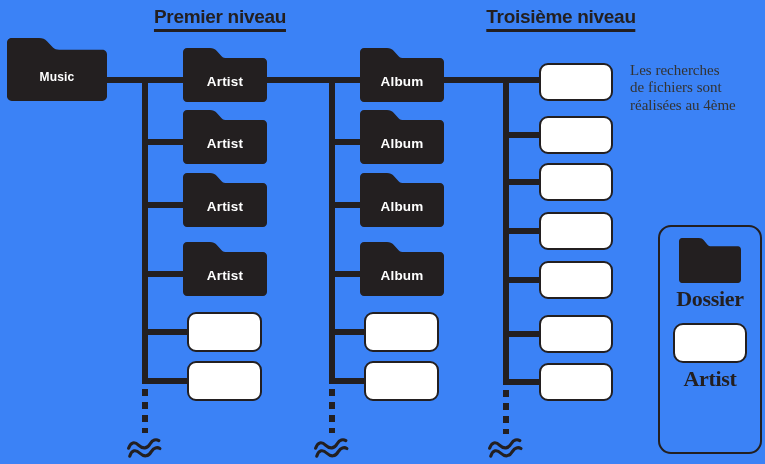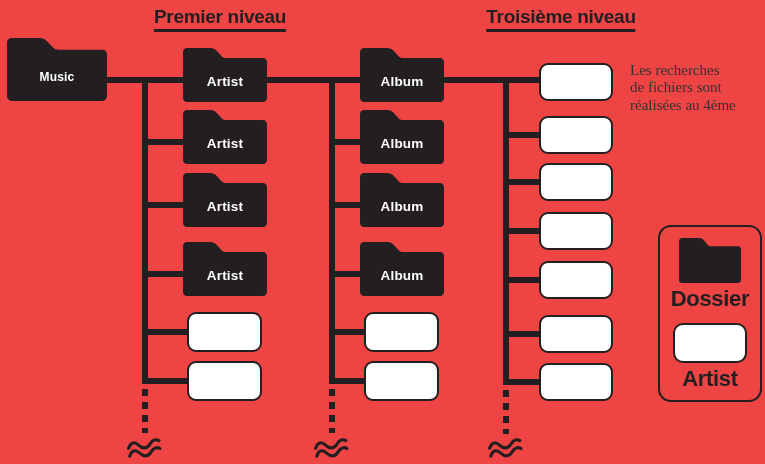--- a/index.html
+++ b/index.html
@@ -1,18 +1,18 @@
 <!DOCTYPE html>
 <html style="--ink: #231f20;"><head>
 <meta charset="utf-8">
 <style>
   :root { --ink:#231f20; }
   html,body { margin:0; padding:0; background:#fff; }
   #stage {
-    position:relative; width:765px; height:464px; background:#ef4444;
+    position:relative; width:765px; height:464px; background:#3b82f6;
     font-family:"Liberation Sans","DejaVu Sans",sans-serif; overflow:hidden;
   }
   .hdr {
     position:absolute; top:6px; transform:translateX(-50%);
     font-size:19px; font-weight:700; color:var(--ink); letter-spacing:-0.3px;
     border-bottom:3px solid var(--ink); padding-bottom:1px; white-space:nowrap;
   }
   .line { position:absolute; background:var(--ink); }
   .dashline {
     position:absolute; width:6px;
@@ -25,23 +25,23 @@
     text-align:center; color:#fff; font-weight:700; font-size:13.5px; letter-spacing:0.2px;
   }
   .root-size .folder-label { font-size:12px; }
   .file-node {
     position:absolute; background:#fff; border:2.3px solid var(--ink); border-radius:9px;
     box-sizing:border-box;
   }
   .wave { position:absolute; width:36px; height:24px; }
   .note { position:absolute; left:630px; top:62px; color:#333; font-size:15px; line-height:17.4px;font-family:Liberation Serif, serif; }
   .legend {
-    position:absolute; left:658px; top:225px; width:104px; height:177px;
+    position:absolute; left:658px; top:225px; width:104px; height:229px;
     border:2.5px solid var(--ink); border-radius:13px; box-sizing:border-box;
-    display:flex; flex-direction:column; align-items:center;
+    display:flex; flex-direction:column; align-items:center;font-family:Liberation Serif, serif;
   }
   .legend-folder-icon { width:62px; height:45px; margin-top:11px; }
   .legend-file-swatch {
     width:74px; height:40px; border:2.5px solid var(--ink); border-radius:10px;
     box-sizing:border-box; background:#fff; margin-top:11px;
   }
   .legend-label { font-size:22px; font-weight:700; color:var(--ink); margin-top:3px; letter-spacing:-0.3px; }
 </style>
 </head>
 <body>

